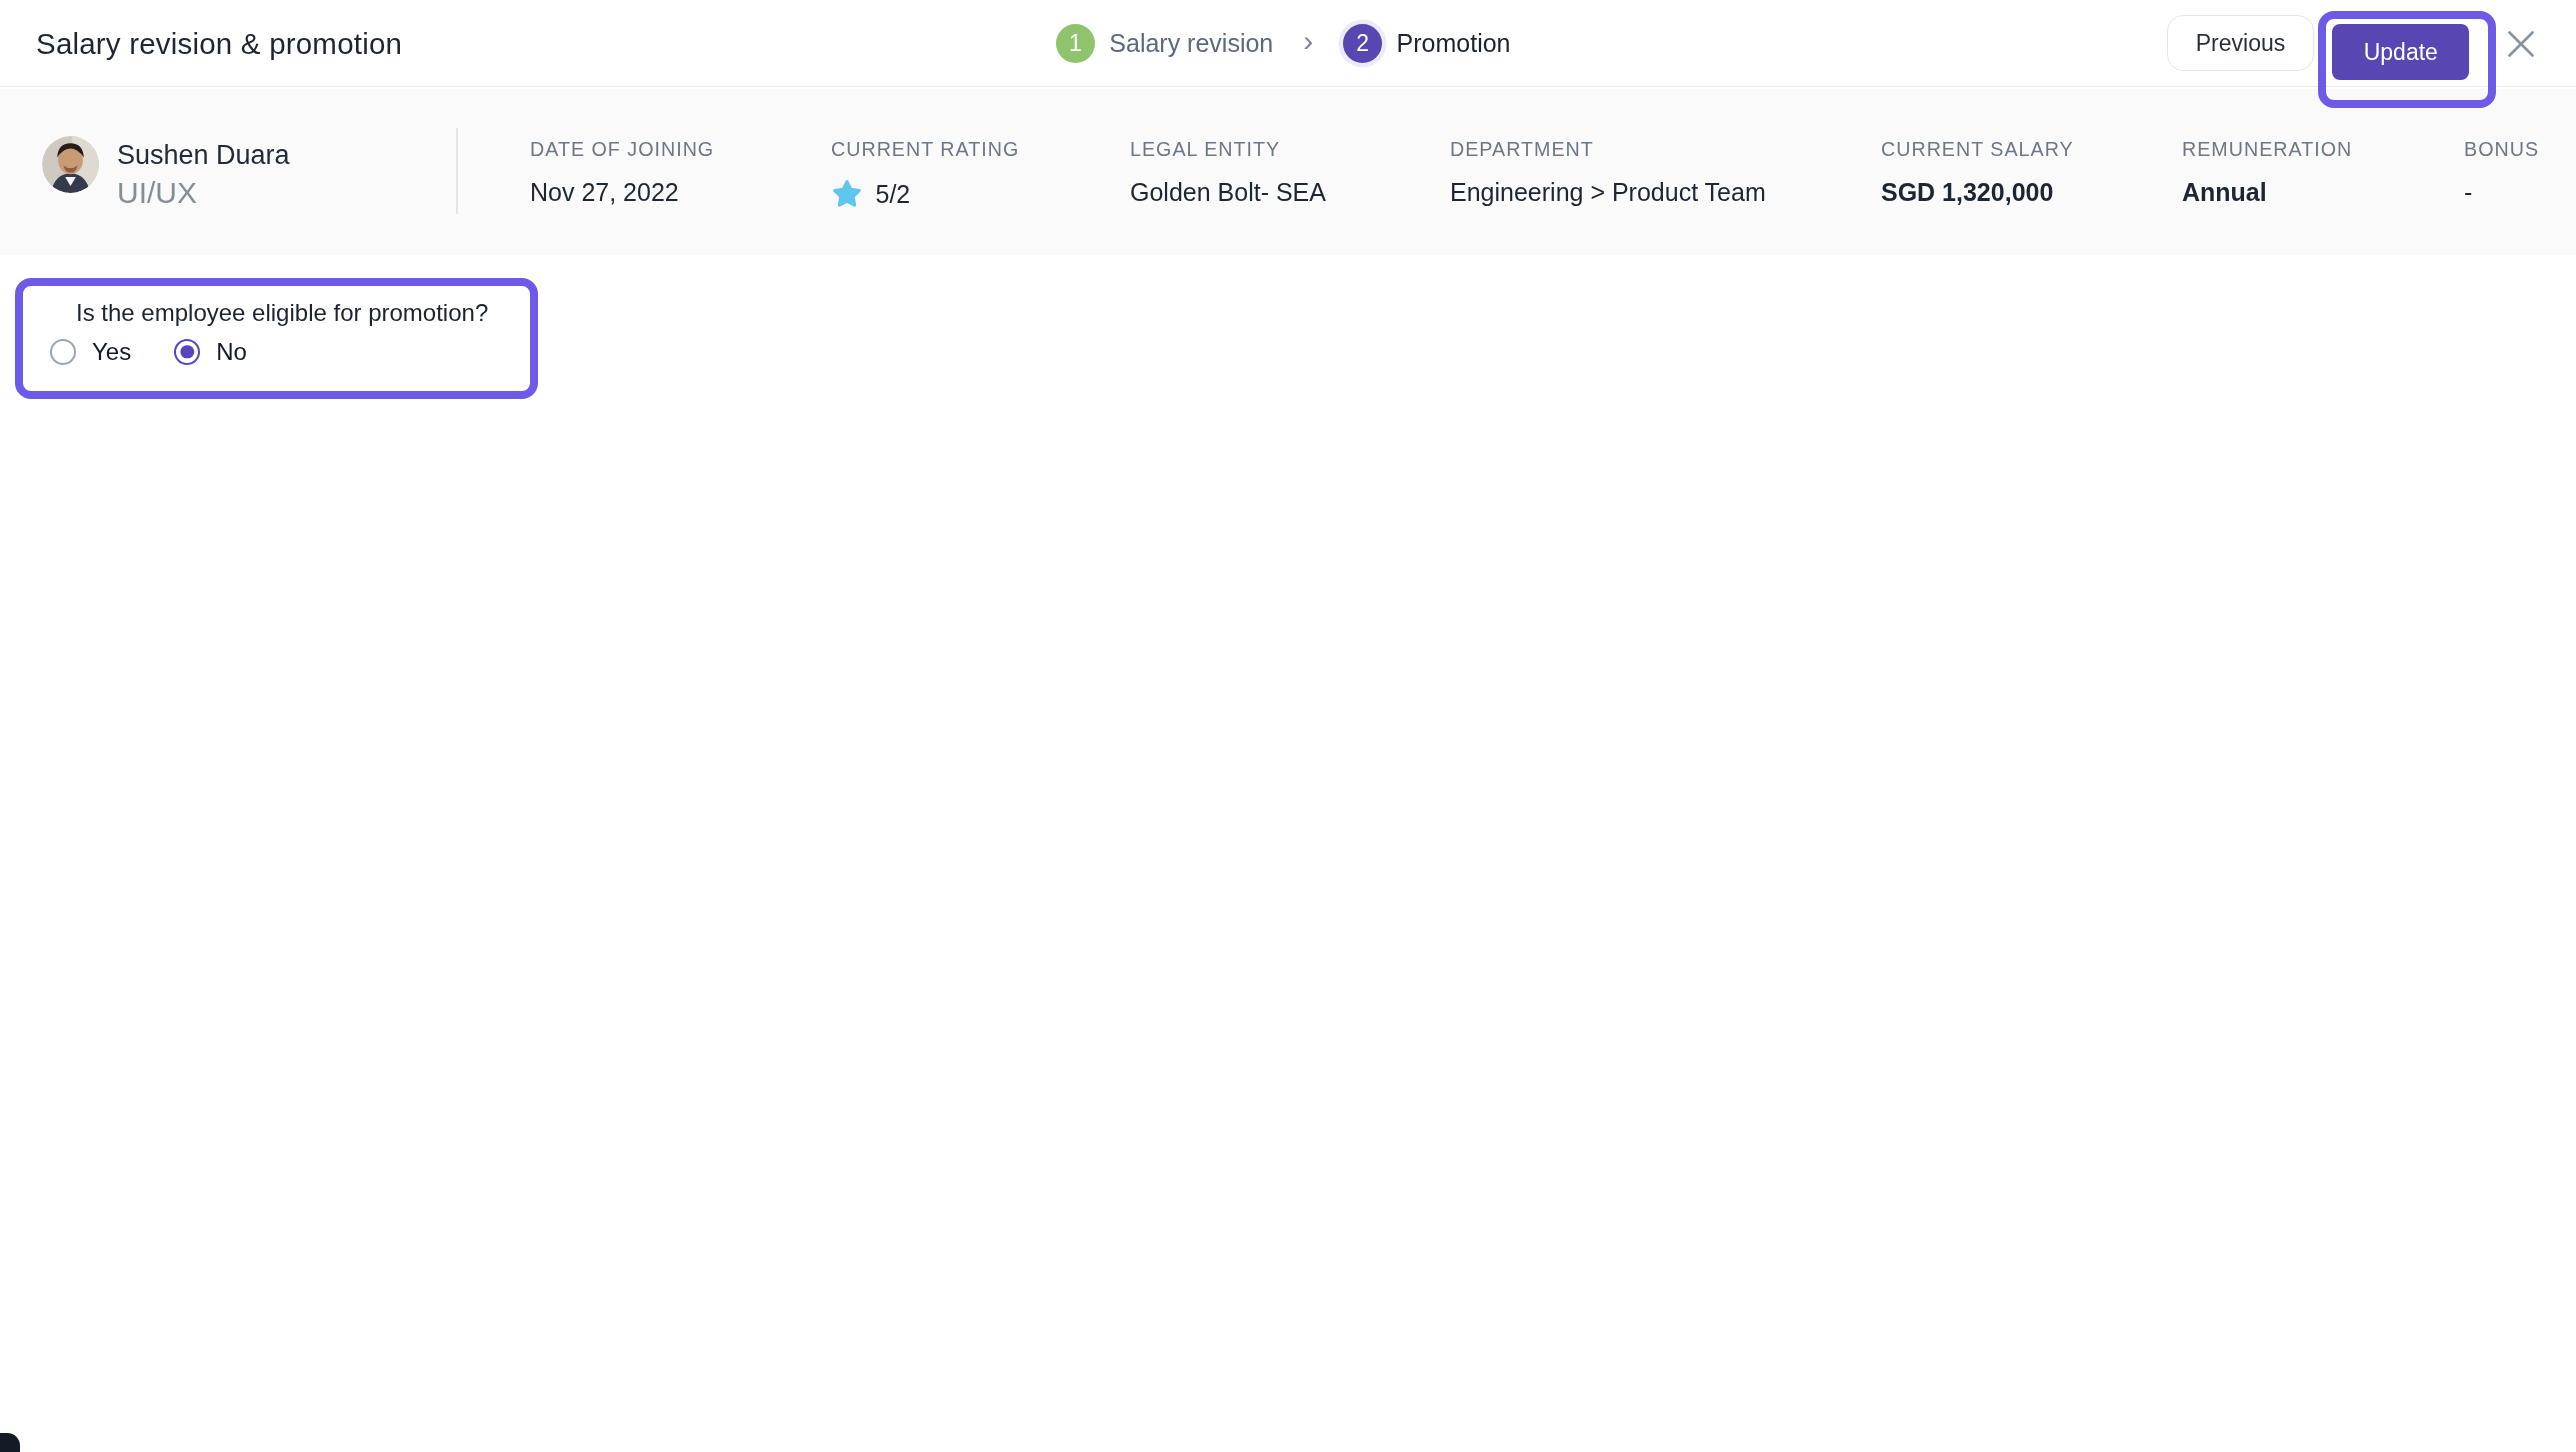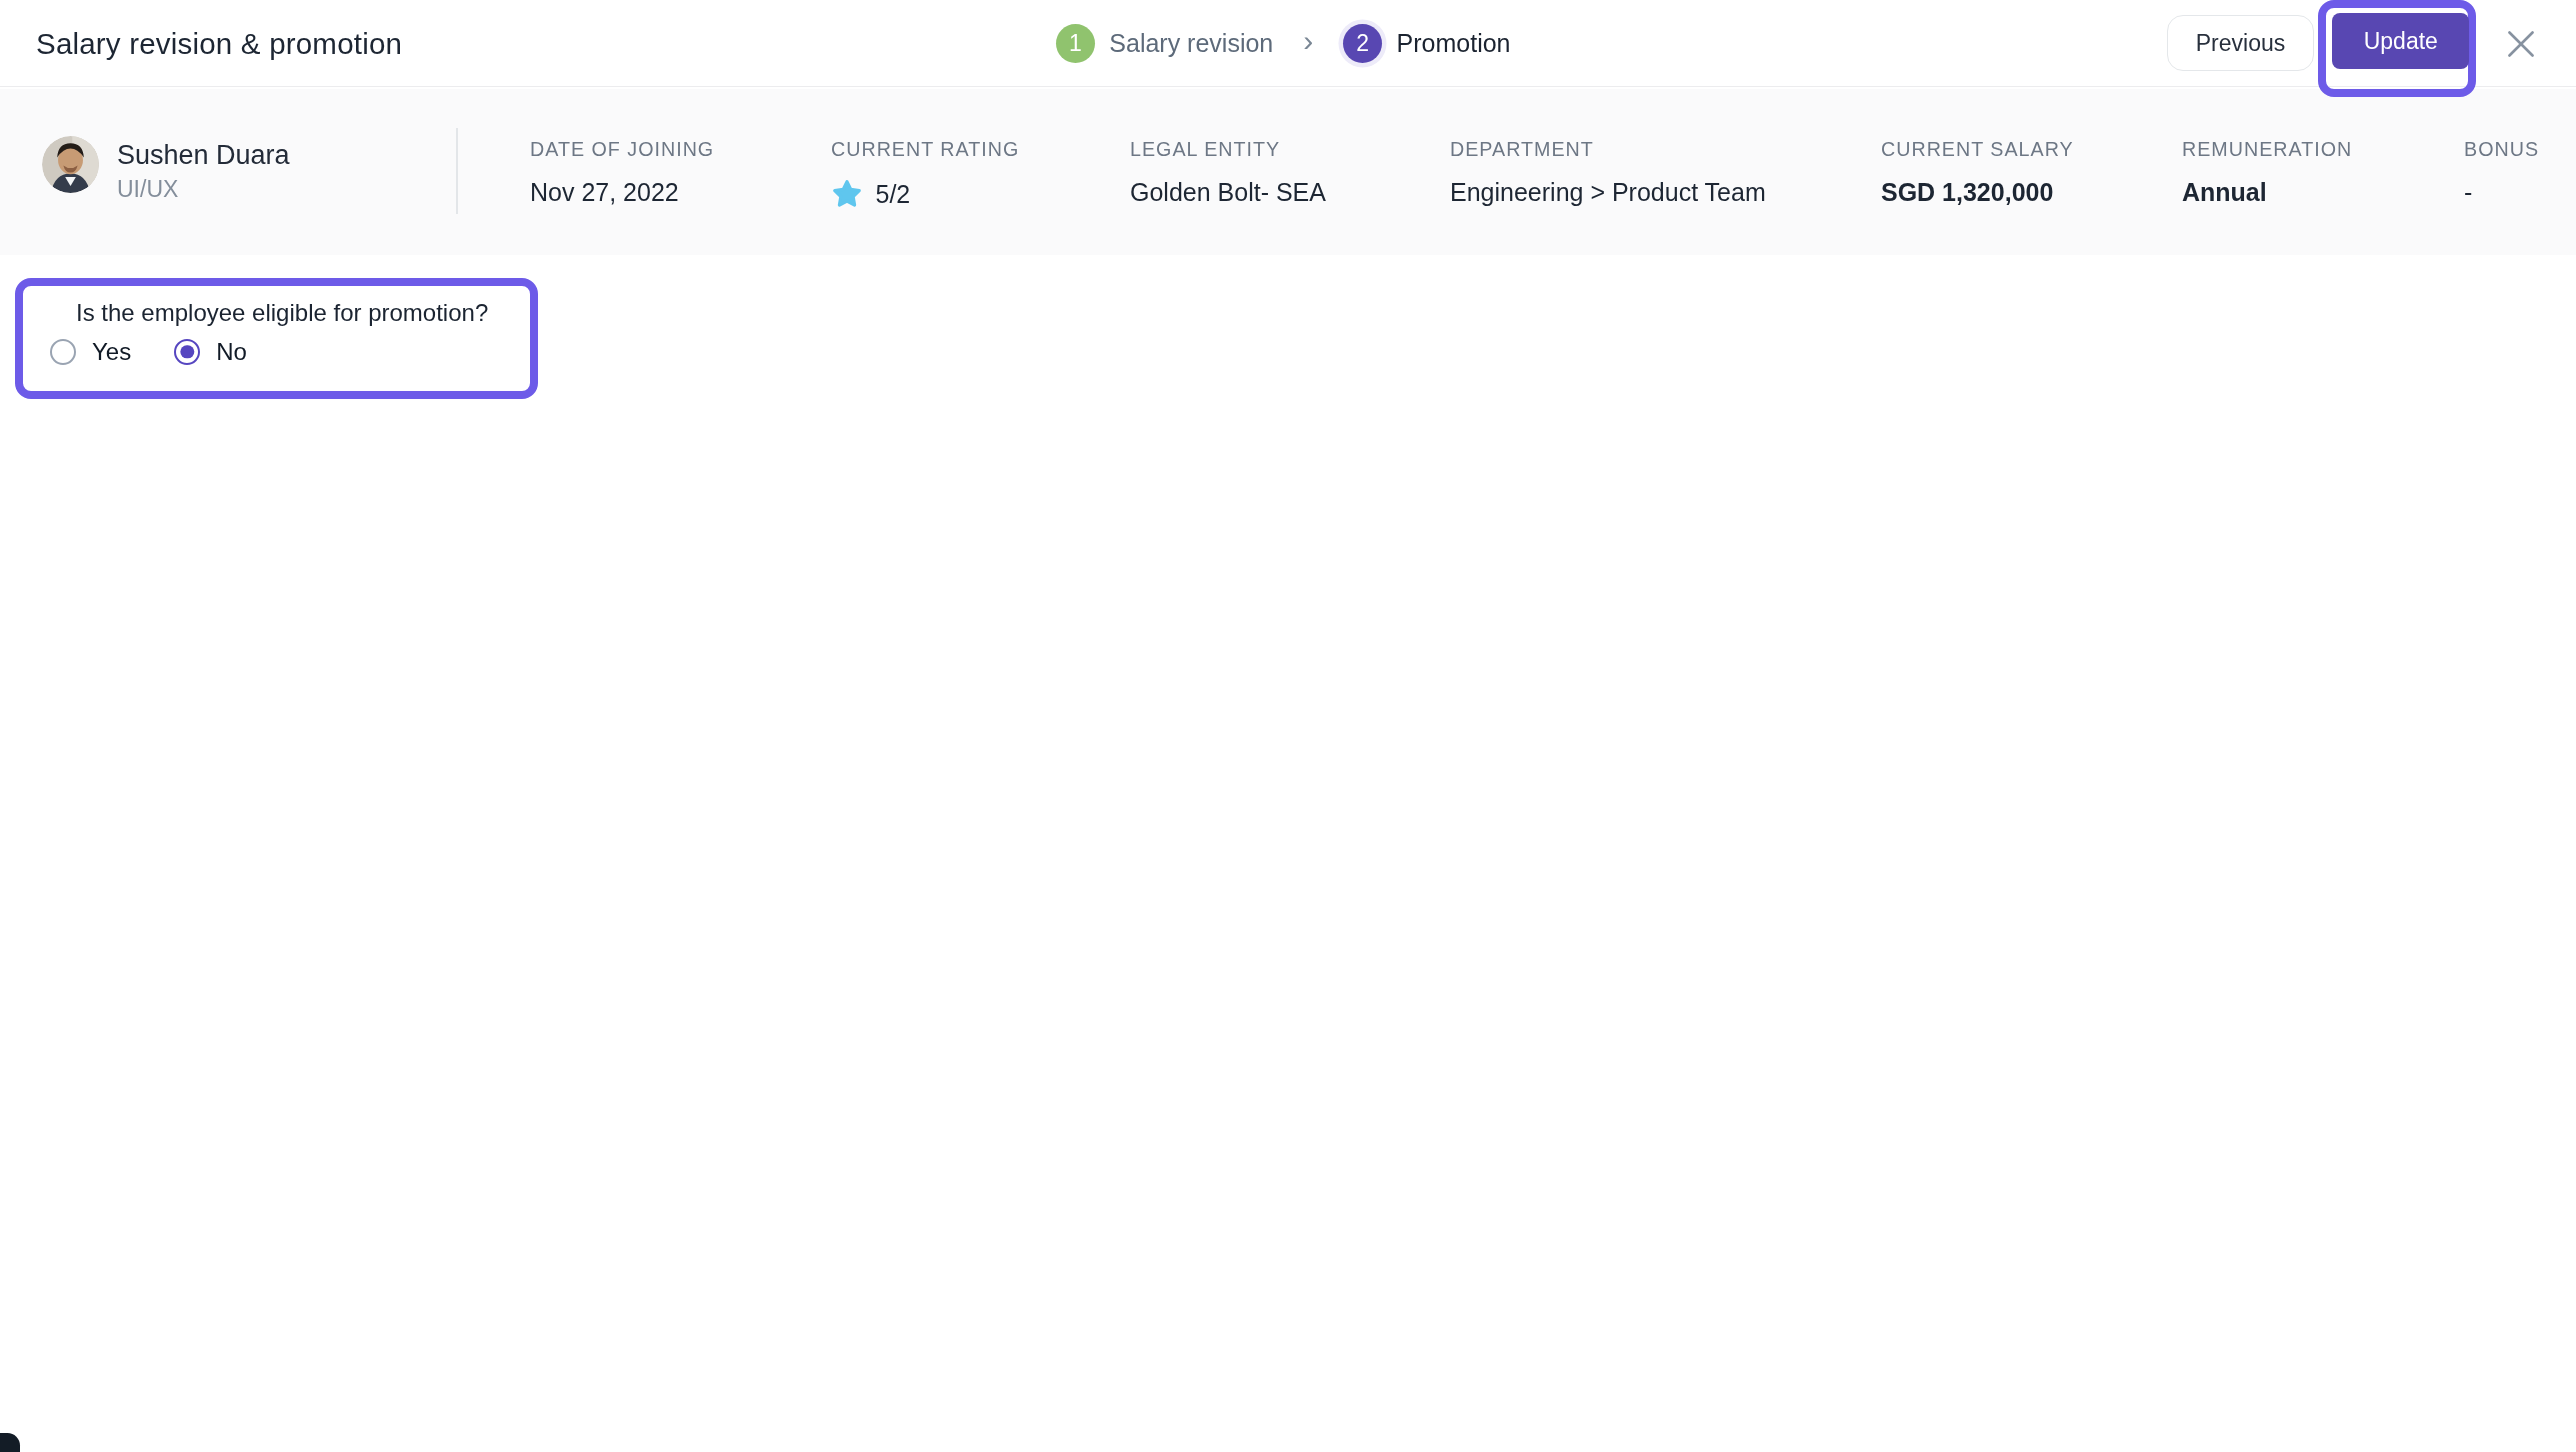--- a/index.html
+++ b/index.html
@@ -52,22 +52,22 @@
     position: absolute; left: 2167px; top: 15px;
     width: 147px; height: 56px;
     background: #ffffff;
     border: 1.8px solid #e4e7ea; border-radius: 16px;
     font-size: 23px; color: #28303d;
     display: flex; align-items: center; justify-content: center;
     cursor: pointer;
     font-family: "Liberation Sans", sans-serif;
   }
   .update-highlight-ring {
-    position: absolute; left: 2318px; top: 0;
-    width: 158px; height: 97px;
+    position: absolute; left: 2318px; top: 11px;
+    width: 178px; height: 97px;
     border: 8px solid #6d5be8; border-radius: 16px;
     background: transparent;
     z-index: 5;
     padding-left: 48px;
   }
   .btn-update {
     position: absolute; left: 6.3px; top: 5.4px;
     width: 137px; height: 56px;
     background: #5847b2; border: none; border-radius: 8px;
     font-size: 23px; color: #ffffff;
@@ -92,21 +92,21 @@
     position: absolute; left: 42px; top: 47px;
     width: 57px; height: 57px; border-radius: 50%;
     overflow: hidden;
   }
   .employee-name {
     position: absolute; left: 117px; top: 51px;
     font-size: 27px; font-weight: 500; color: #232b38;
   }
   .employee-role {
     position: absolute; left: 117px; top: 87px;
-    font-size: 23px; color: #848e9b;
+    font-size: 30px; color: #848e9b;
   }
   .v-divider {
     position: absolute; left: 456px; top: 39px;
     width: 1.8px; height: 86px; background: #e3e6e9;
   }
   .field { position: absolute; top: 0; height: 166px; }
   .field-label {
     position: absolute; top: 49px; left: 0;
     font-size: 19.7px; letter-spacing: 1px;
     color: #6d7785; white-space: nowrap;

